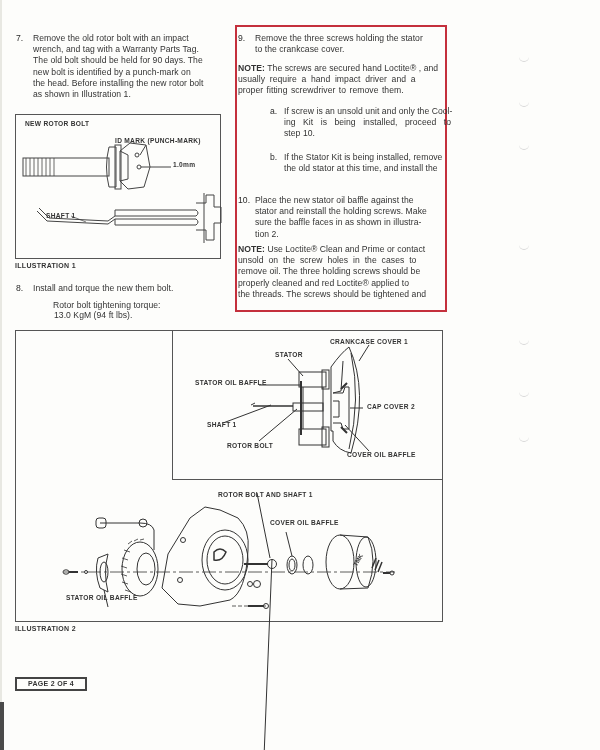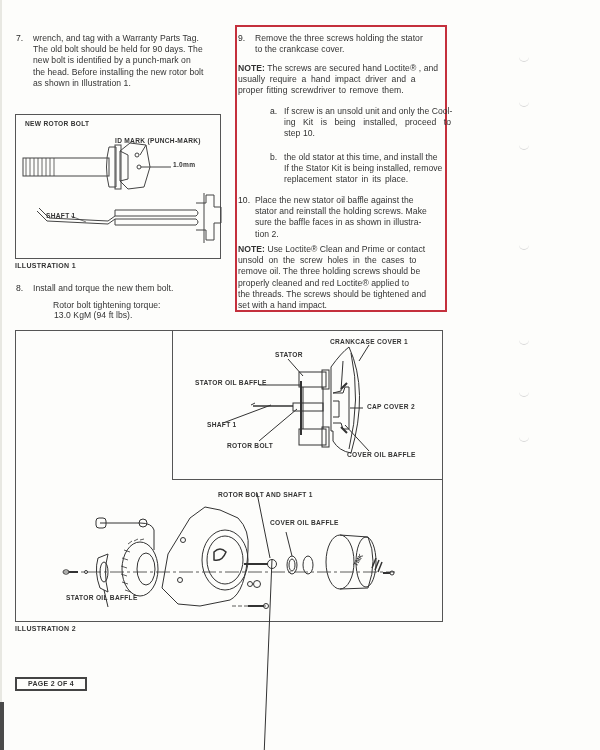--- a/index.html
+++ b/index.html
@@ -31,20 +31,21 @@
 <div class="punch" style="top:102px"></div>
 <div class="punch" style="top:145px"></div>
 <div class="punch" style="top:245px"></div>
 <div class="punch" style="top:340px"></div>
 <div class="punch" style="top:392px"></div>
 <div class="punch" style="top:437px"></div>
 
 <div class="step p" style="left:16px; top:33px; width:200px;">
   <span class="num">7.</span>
   <div style="position:absolute; left:17px; top:0; width:185px; color:#333;">
+    <div>Remove the old rotor bolt with an impact</div>
     <div>wrench, and tag with a Warranty Parts Tag.</div>
     <div>The old bolt should be held for 90 days. The</div>
     <div>new bolt is identified by a punch-mark on</div>
     <div>the head. Before installing the new rotor bolt</div>
     <div>as shown in Illustration 1.</div>
   </div>
 </div>
 
 <div class="box" style="left:15px; top:114px; width:204px; height:143px;">
   <div class="label" style="left:9px; top:5px;">NEW ROTOR BOLT</div>
@@ -118,43 +119,41 @@
   <div style="position:absolute; left:14px; top:0; width:159px; color:#333;">
     <div style="white-space:nowrap;">If screw is an unsold unit and only the Cool-</div>
     <div style="word-spacing:5px; white-space:nowrap;">ing Kit is being installed, proceed to</div>
     <div>step 10.</div>
   </div>
 </div>
 
 <div class="step p" style="left:270px; top:152px; width:173px;">
   <span class="num">b.</span>
   <div style="position:absolute; left:14px; top:0; width:162px; color:#333; white-space:nowrap;">
+    <div>If the Stator Kit is being installed, remove</div>
     <div>the old stator at this time, and install the</div>
-    <div>If the Stator Kit is being installed, remove</div>
-    <div style="word-spacing:1.5px;">replacement stator in its place.</div>
   </div>
 </div>
 
 <div class="step p" style="left:238px; top:195px; width:205px;">
   <span class="num">10.</span>
   <div style="position:absolute; left:17px; top:0; width:188px; color:#333; white-space:nowrap;">
     <div>Place the new stator oil baffle against the</div>
     <div>stator and reinstall the holding screws. Make</div>
     <div>sure the baffle faces in as shown in illustra-</div>
     <div>tion 2.</div>
   </div>
 </div>
 
 <div class="p" style="position:absolute; left:238px; top:244px; width:207px; color:#333; white-space:nowrap;">
   <div><b class="note">NOTE:</b><span> Use Loctite®  Clean and Prime or contact</span></div>
   <div style="word-spacing:2.4px;">unsold on the screw holes in the cases to</div>
   <div>remove oil. The three holding screws should be</div>
   <div>properly cleaned and red Loctite®  applied to</div>
   <div>the threads. The screws should be tightened and</div>
-  <div>set with a hand impact.</div>
 </div>
 
 <div class="box" style="left:15px; top:330px; width:426px; height:290px;"></div>
 
 <div class="box" style="left:172px; top:330px; width:269px; height:148px;">
   <div class="label" style="left:157px; top:7px;">CRANKCASE COVER 1</div>
   <div class="label" style="left:102px; top:20px;">STATOR</div>
   <div class="label" style="left:22px; top:48px;">STATOR OIL BAFFLE</div>
   <div class="label" style="left:194px; top:72px;">CAP COVER 2</div>
   <div class="label" style="left:34px; top:90px;">SHAFT 1</div>

